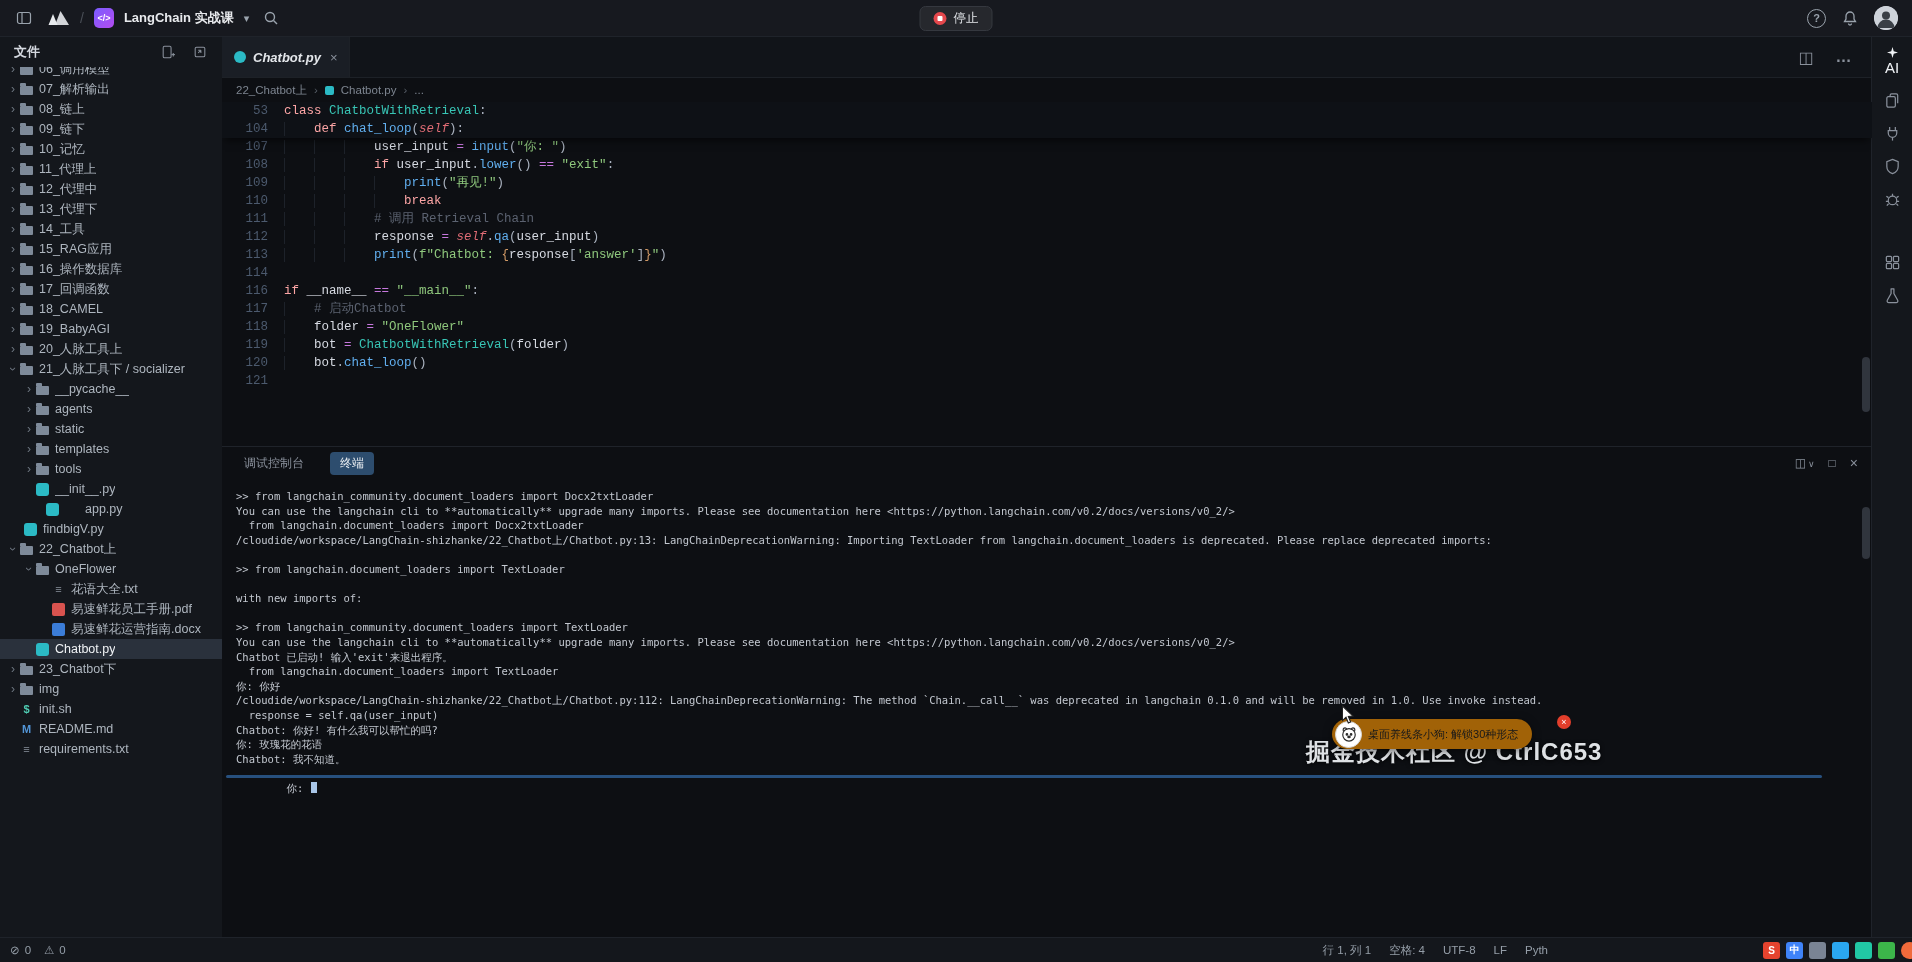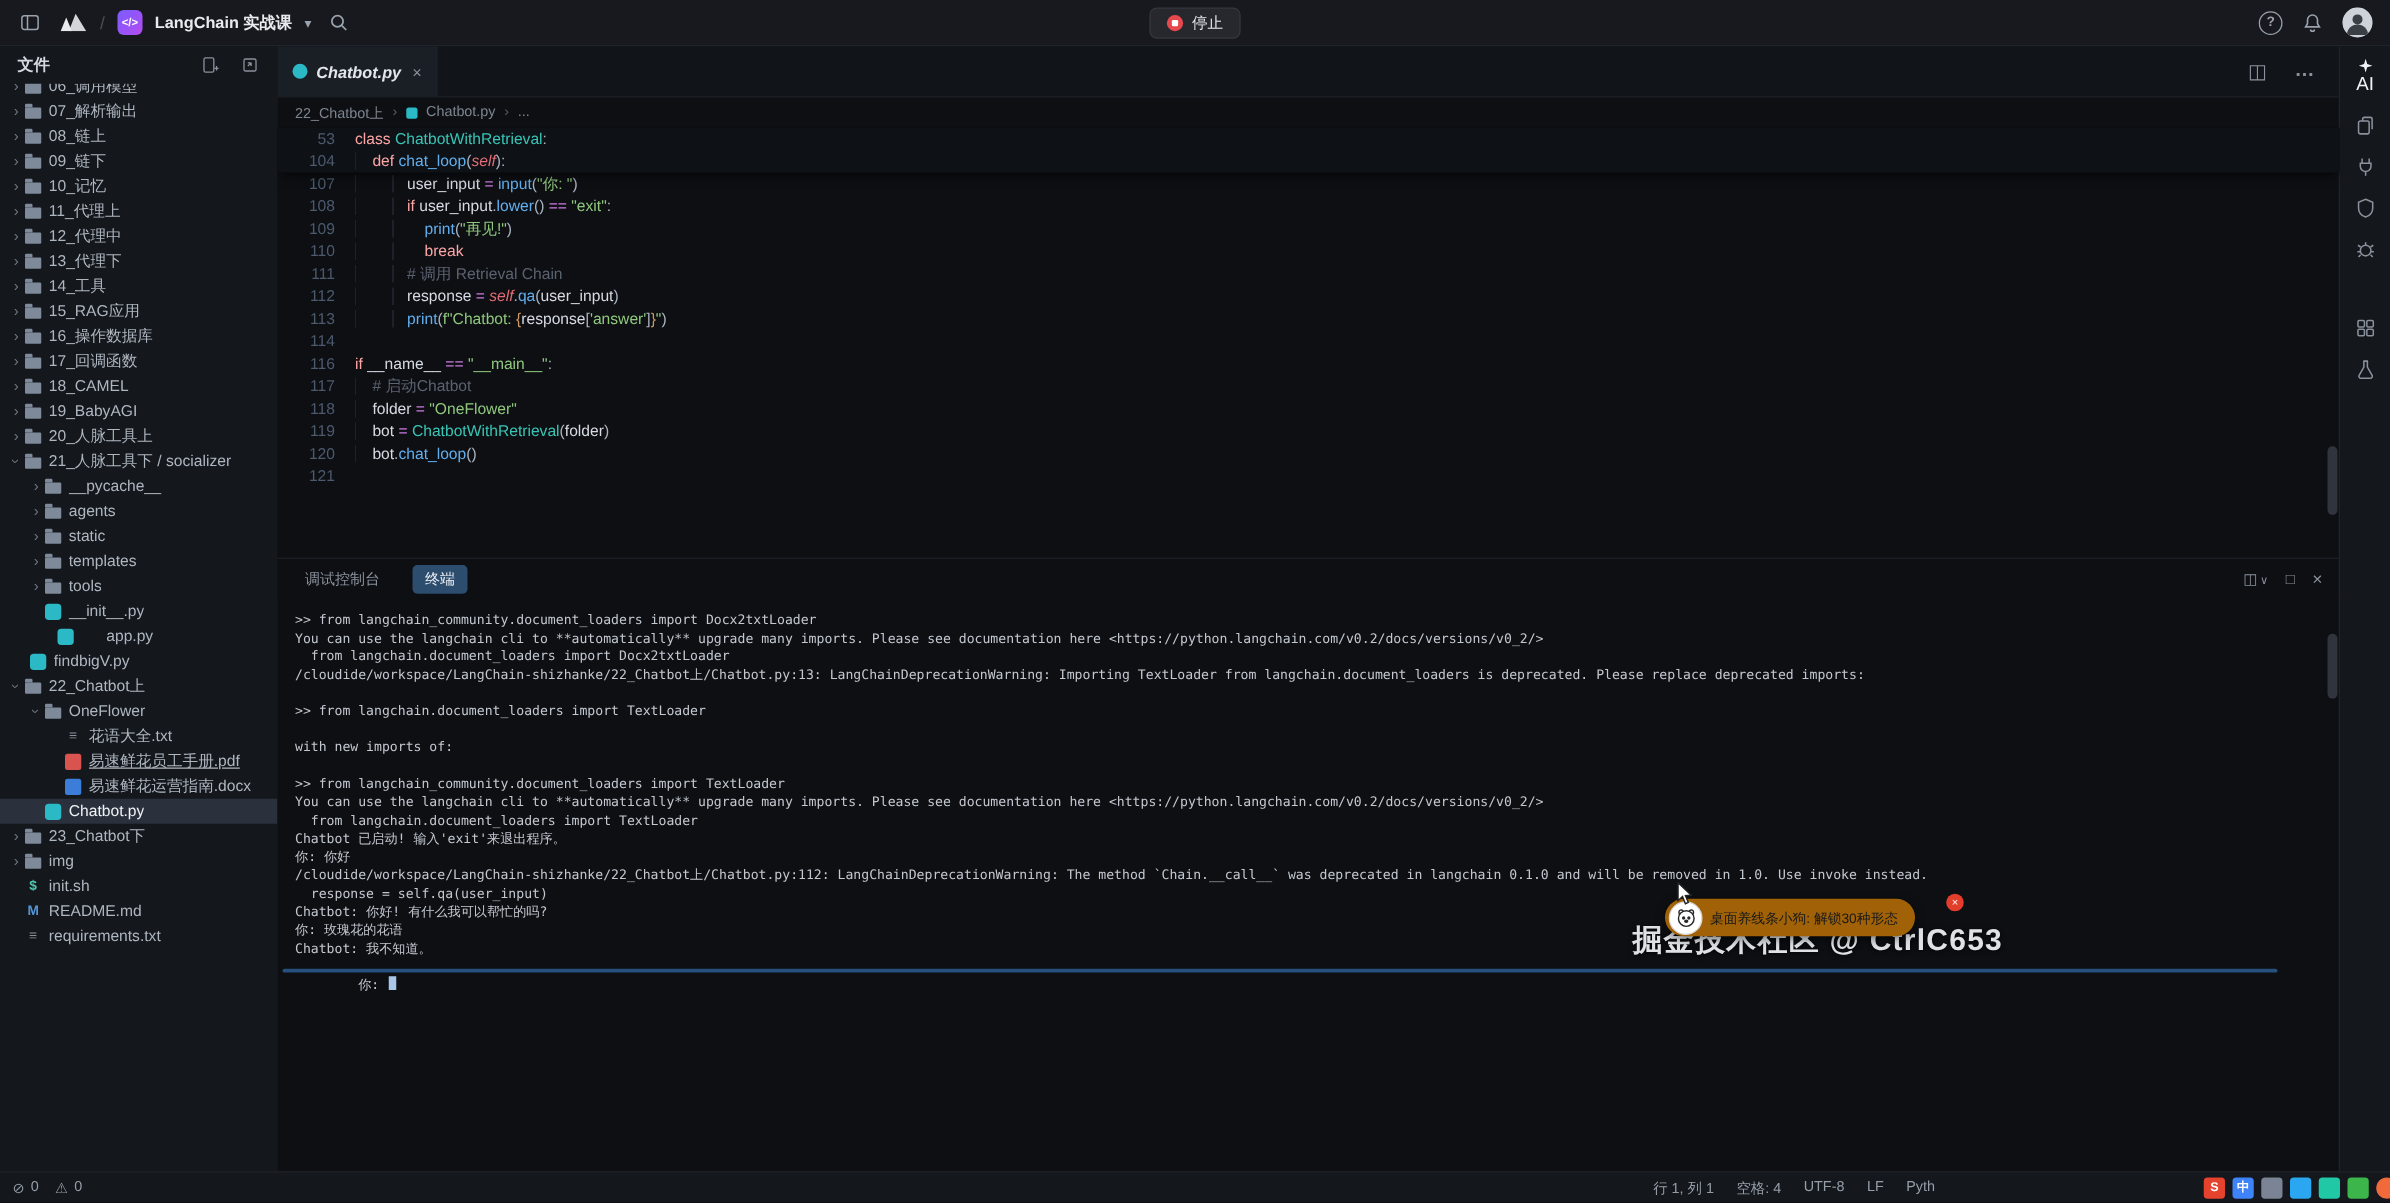--- a/index.html
+++ b/index.html
@@ -55,21 +55,21 @@
   .tab{display:flex;align-items:center;gap:7px;padding:0 12px;background:#1a1e25;border-right:1px solid #1d2127;cursor:pointer}
   .tab-ic{width:12px;height:12px;border-radius:50%;background:#2bbac5}
   .tab-label{font-size:13px;font-style:italic;font-weight:bold;color:#e4e7eb}
   .tab-close{color:#8a919c;font-size:13px;margin-left:2px;cursor:pointer}
   .tab-actions{margin-left:auto;display:flex;align-items:center;gap:14px;padding-right:16px;color:#8a919c}
   .breadcrumb{height:24px;flex:none;display:flex;align-items:center;gap:7px;padding-left:14px;font-size:11.5px;color:#7d8590}
   .bc-ic{width:9px;height:9px;border-radius:2px;background:#2bbac5;display:inline-block}
   .bc-sep{color:#565d66}
 
   .editor{height:344px;flex:none;position:relative;overflow:hidden;background:#0d0f13;
-          font-family:Liberation Sans, sans-serif;font-size:12.5px;line-height:18px}
+          font-family:Liberation Mono, monospace;font-size:12.5px;line-height:18px}
   .code.sticky{position:relative;z-index:2;background:#0e1116;box-shadow:0 5px 8px -3px rgba(0,0,0,.65)}
   .cl{display:flex;height:18px;white-space:pre}
   .ln{width:46px;flex:none;text-align:right;padding-right:16px;color:#4c5a6e;user-select:none}
   .lc{flex:1}
   .tk-ws{background-image:repeating-linear-gradient(90deg,#1d222a 0,#1d222a 1px,transparent 1px,transparent 30px)}
   .tk-kw{color:#fca5a5}.tk-type{color:#38c5b5}.tk-fn{color:#61afef}.tk-str{color:#8fc87d}
   .tk-cmt{color:#5b6270}.tk-var{color:#d6dae2}.tk-self{color:#e06c75;font-style:italic}
   .tk-op{color:#c678dd}.tk-pun{color:#aab2bf}.tk-fb{color:#d19a66}
 
   .panel-header{height:32px;flex:none;display:flex;align-items:center;padding:0 14px;gap:18px;
@@ -319,21 +319,21 @@
           <div class="tree-row" style="padding-left: 22px;">
             <span class="chev open">›</span>
             <span class="fic folder"></span>
             <span class="tlabel">OneFlower</span>
           </div>
           <div class="tree-row" style="padding-left: 38px;">
             <span class="chev"></span>
             <span class="fic txt">≡</span>
             <span class="tlabel">花语大全.txt</span>
           </div>
-          <div class="tree-row" style="padding-left: 38px; text-decoration: underline;">
+          <div class="tree-row" style="padding-left: 38px;">
             <span class="chev"></span>
             <span class="fic pdf"></span>
             <span class="tlabel">易速鲜花员工手册.pdf</span>
           </div>
           <div class="tree-row" style="padding-left: 38px;">
             <span class="chev"></span>
             <span class="fic docx"></span>
             <span class="tlabel">易速鲜花运营指南.docx</span>
           </div>
           <div class="tree-row selected" style="padding-left: 22px;">
@@ -432,22 +432,22 @@
           <div class="tl">You can use the langchain cli to **automatically** upgrade many imports. Please see documentation here &lt;https://python.langchain.com/v0.2/docs/versions/v0_2/&gt;</div>
           <div class="tl">  from langchain.document_loaders import Docx2txtLoader</div>
           <div class="tl">/cloudide/workspace/LangChain-shizhanke/22_Chatbot上/Chatbot.py:13: LangChainDeprecationWarning: Importing TextLoader from langchain.document_loaders is deprecated. Please replace deprecated imports:</div>
           <div class="tl">&nbsp;</div>
           <div class="tl">&gt;&gt; from langchain.document_loaders import TextLoader</div>
           <div class="tl">&nbsp;</div>
           <div class="tl">with new imports of:</div>
           <div class="tl">&nbsp;</div>
           <div class="tl">&gt;&gt; from langchain_community.document_loaders import TextLoader</div>
           <div class="tl">You can use the langchain cli to **automatically** upgrade many imports. Please see documentation here &lt;https://python.langchain.com/v0.2/docs/versions/v0_2/&gt;</div>
+          <div class="tl">Chatbot 已启动! 输入'exit'来退出程序。</div>
           <div class="tl">  from langchain.document_loaders import TextLoader</div>
-          <div class="tl">Chatbot 已启动! 输入'exit'来退出程序。</div>
           <div class="tl">你: 你好</div>
           <div class="tl">/cloudide/workspace/LangChain-shizhanke/22_Chatbot上/Chatbot.py:112: LangChainDeprecationWarning: The method `Chain.__call__` was deprecated in langchain 0.1.0 and will be removed in 1.0. Use invoke instead.</div>
           <div class="tl">  response = self.qa(user_input)</div>
           <div class="tl">Chatbot: 你好! 有什么我可以帮忙的吗?</div>
           <div class="tl">你: 玫瑰花的花语</div>
           <div class="tl">Chatbot: 我不知道。</div>
         </div>
       <div class="tl">
         <span>你: </span><span class="cursor-block"></span>
       </div>

